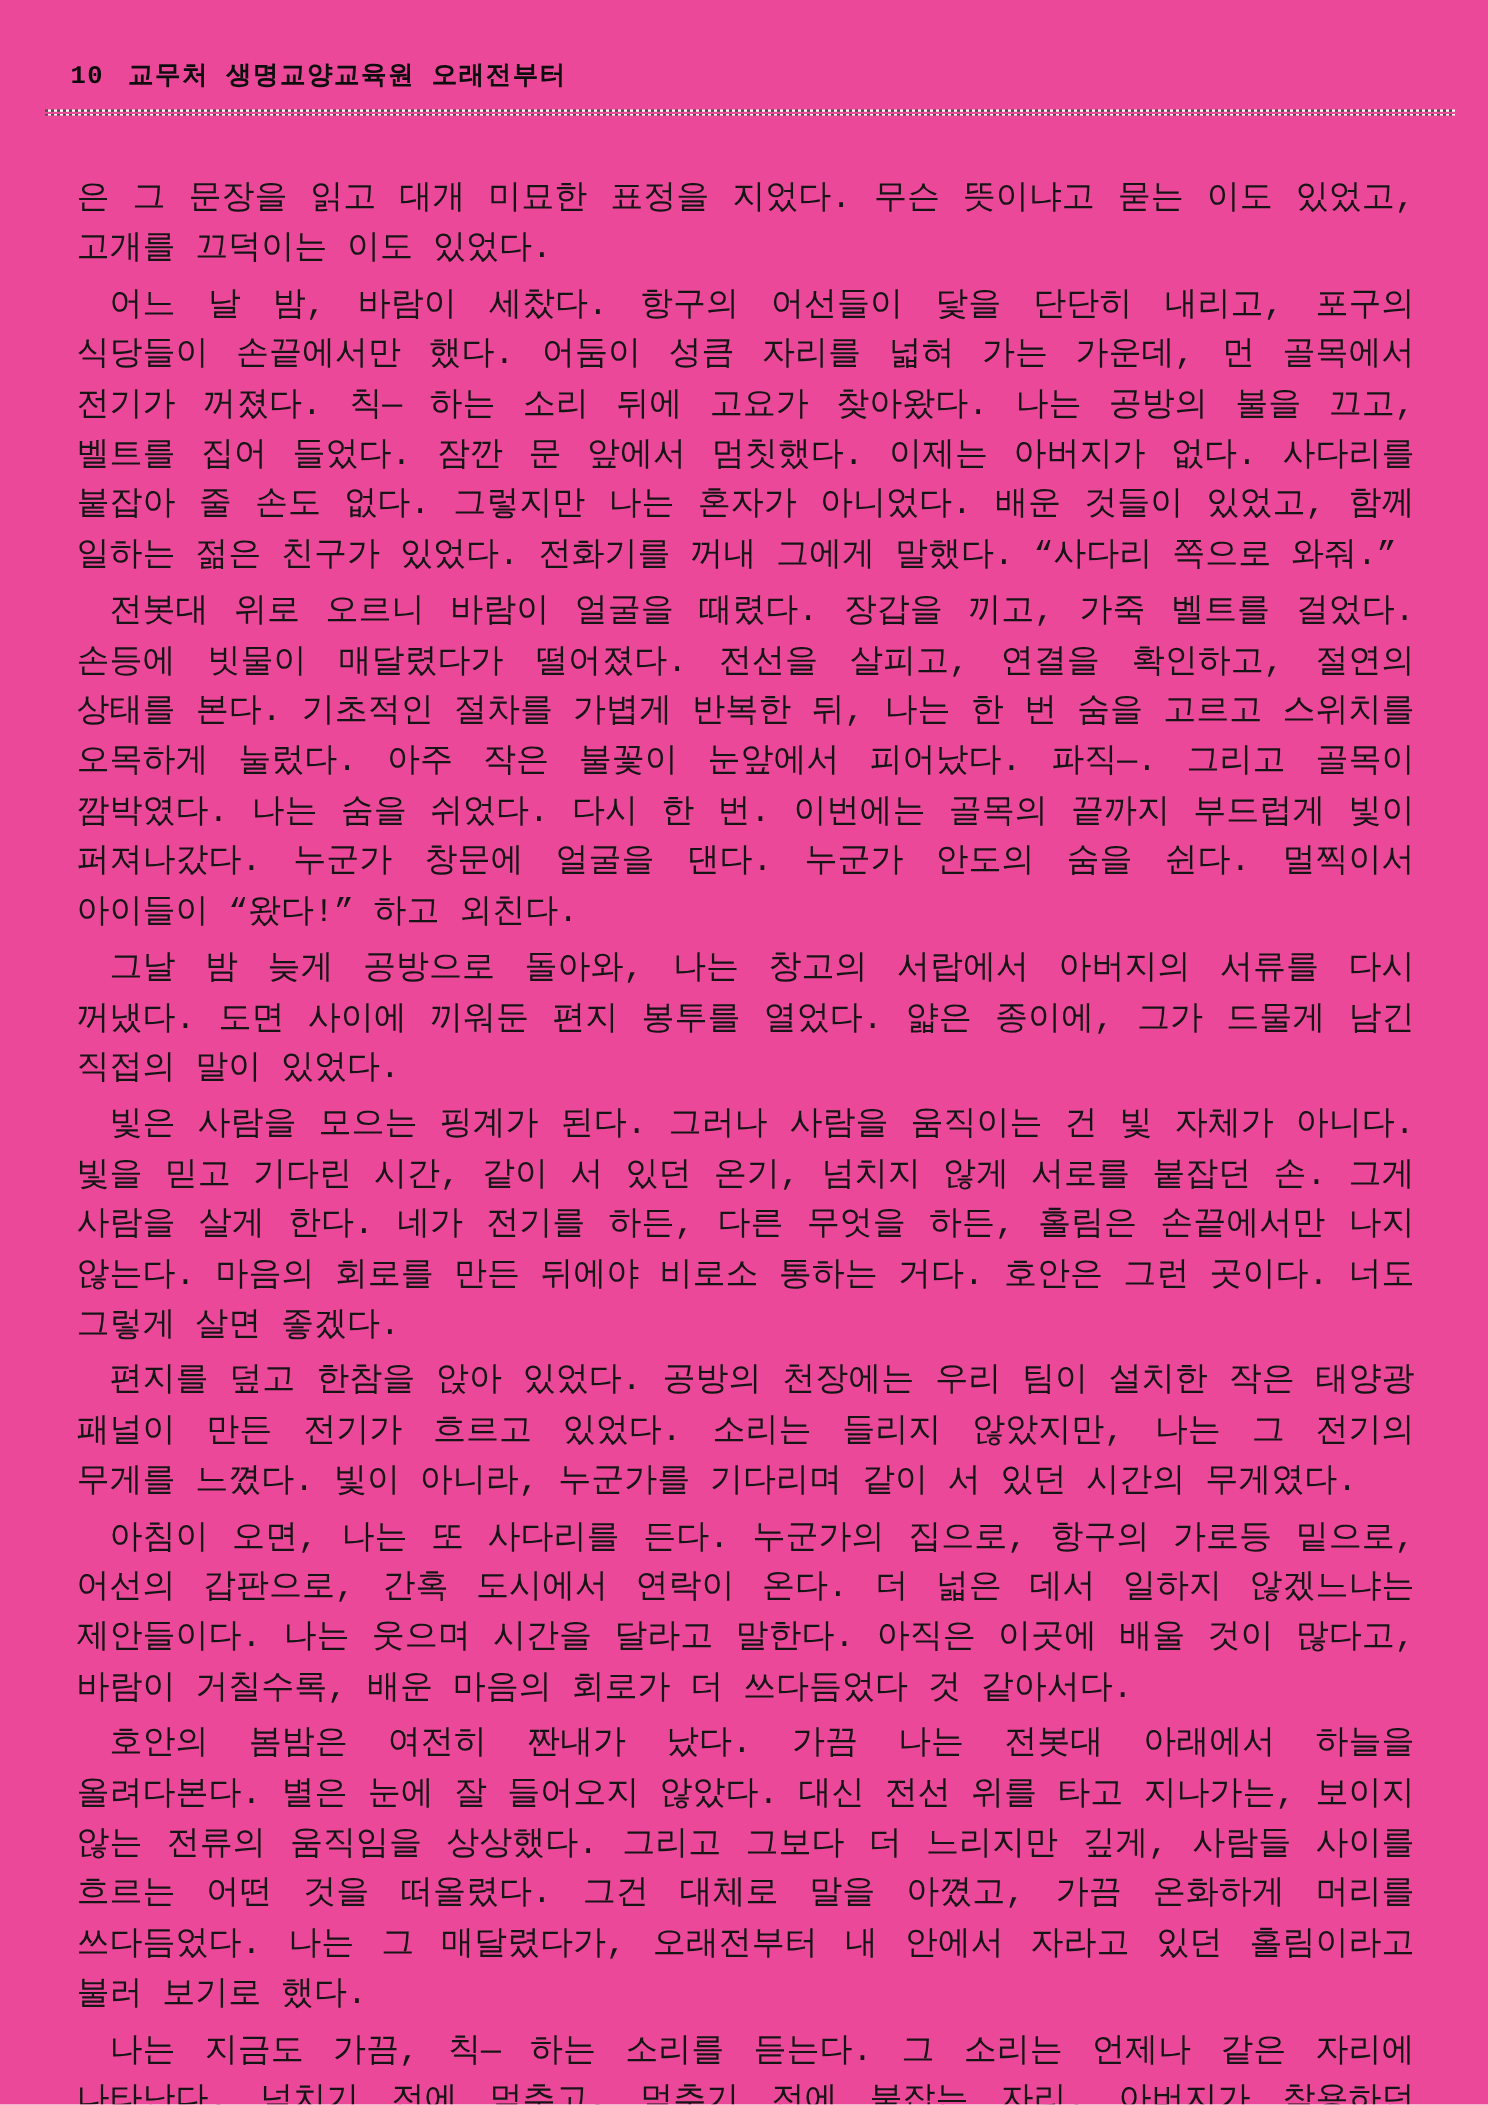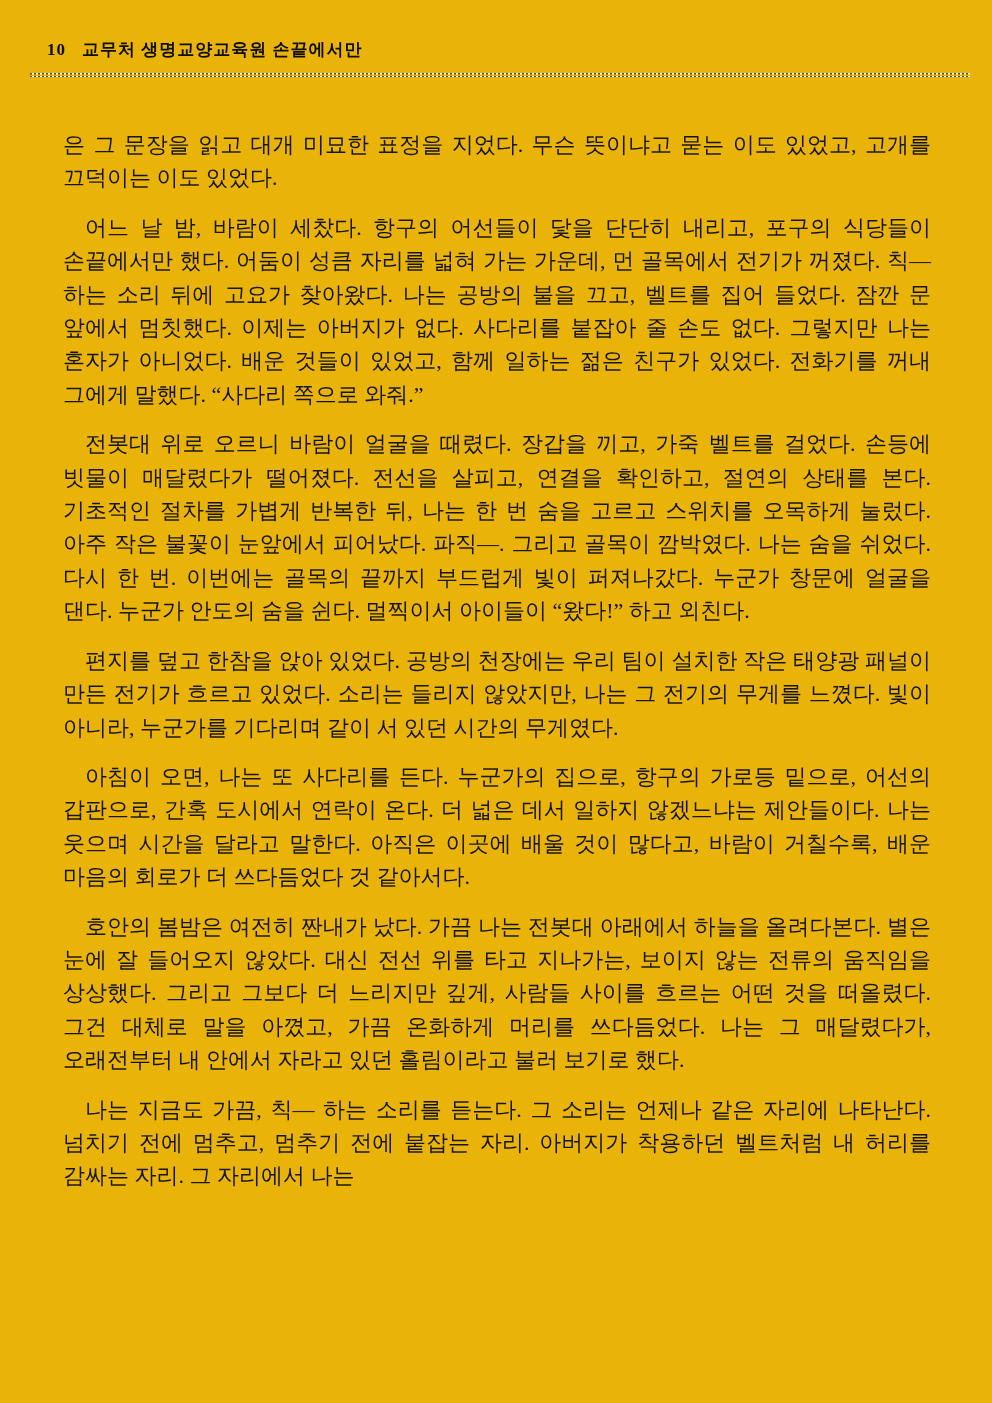--- a/index.html
+++ b/index.html
@@ -4,23 +4,23 @@
 <style>
   html, body {
     margin: 0;
     padding: 0;
     background: #ffffff;
   }
   .page {
     position: relative;
     width: 992px;
     height: 1403px;
-    background: #eab308;
+    background: #ec4899;
     overflow: hidden;
-    font-family: Liberation Serif, serif;
+    font-family: Liberation Mono, monospace;
     color: #111111;
   }
   .header {
     position: absolute;
     top: 38px;
     left: 47px;
     right: 32px;
     display: flex;
     align-items: baseline;
     gap: 16px;
@@ -48,42 +48,44 @@
     left: 47px;
     width: 900px;
     font-size: 22px;
     line-height: 33.4px;
     text-align: justify;
     word-break: keep-all;
     overflow-wrap: break-word;
     color: #151515;
   }
   .body-text p {
-    margin: 16px;
+    margin: 4px;
     padding: 0;
   }
   .body-text p.indent {
     text-indent: 1em;
   }
 </style>
 </head>
 <body>
 
 <div class="page">
 
   <div class="header">
     <span class="page-number">10</span>
-    <span class="header-title">교무처 생명교양교육원 손끝에서만</span>
+    <span class="header-title">교무처 생명교양교육원 오래전부터</span>
   </div>
 
   <div class="header-rule"></div>
 
   <div class="body-text">
       <p class="">은 그 문장을 읽고 대개 미묘한 표정을 지었다. 무슨 뜻이냐고 묻는 이도 있었고, 고개를 끄덕이는 이도 있었다.</p>
       <p class="indent">어느 날 밤, 바람이 세찼다. 항구의 어선들이 닻을 단단히 내리고, 포구의 식당들이 손끝에서만 했다. 어둠이 성큼 자리를 넓혀 가는 가운데, 먼 골목에서 전기가 꺼졌다. 칙— 하는 소리 뒤에 고요가 찾아왔다. 나는 공방의 불을 끄고, 벨트를 집어 들었다. 잠깐 문 앞에서 멈칫했다. 이제는 아버지가 없다. 사다리를 붙잡아 줄 손도 없다. 그렇지만 나는 혼자가 아니었다. 배운 것들이 있었고, 함께 일하는 젊은 친구가 있었다. 전화기를 꺼내 그에게 말했다. “사다리 쪽으로 와줘.”</p>
       <p class="indent">전봇대 위로 오르니 바람이 얼굴을 때렸다. 장갑을 끼고, 가죽 벨트를 걸었다. 손등에 빗물이 매달렸다가 떨어졌다. 전선을 살피고, 연결을 확인하고, 절연의 상태를 본다. 기초적인 절차를 가볍게 반복한 뒤, 나는 한 번 숨을 고르고 스위치를 오목하게 눌렀다. 아주 작은 불꽃이 눈앞에서 피어났다. 파직—. 그리고 골목이 깜박였다. 나는 숨을 쉬었다. 다시 한 번. 이번에는 골목의 끝까지 부드럽게 빛이 퍼져나갔다. 누군가 창문에 얼굴을 댄다. 누군가 안도의 숨을 쉰다. 멀찍이서 아이들이 “왔다!” 하고 외친다.</p>
+      <p class="indent">그날 밤 늦게 공방으로 돌아와, 나는 창고의 서랍에서 아버지의 서류를 다시 꺼냈다. 도면 사이에 끼워둔 편지 봉투를 열었다. 얇은 종이에, 그가 드물게 남긴 직접의 말이 있었다.</p>
+      <p class="indent">빛은 사람을 모으는 핑계가 된다. 그러나 사람을 움직이는 건 빛 자체가 아니다. 빛을 믿고 기다린 시간, 같이 서 있던 온기, 넘치지 않게 서로를 붙잡던 손. 그게 사람을 살게 한다. 네가 전기를 하든, 다른 무엇을 하든, 홀림은 손끝에서만 나지 않는다. 마음의 회로를 만든 뒤에야 비로소 통하는 거다. 호안은 그런 곳이다. 너도 그렇게 살면 좋겠다.</p>
       <p class="indent">편지를 덮고 한참을 앉아 있었다. 공방의 천장에는 우리 팀이 설치한 작은 태양광 패널이 만든 전기가 흐르고 있었다. 소리는 들리지 않았지만, 나는 그 전기의 무게를 느꼈다. 빛이 아니라, 누군가를 기다리며 같이 서 있던 시간의 무게였다.</p>
       <p class="indent">아침이 오면, 나는 또 사다리를 든다. 누군가의 집으로, 항구의 가로등 밑으로, 어선의 갑판으로, 간혹 도시에서 연락이 온다. 더 넓은 데서 일하지 않겠느냐는 제안들이다. 나는 웃으며 시간을 달라고 말한다. 아직은 이곳에 배울 것이 많다고, 바람이 거칠수록, 배운 마음의 회로가 더 쓰다듬었다 것 같아서다.</p>
       <p class="indent">호안의 봄밤은 여전히 짠내가 났다. 가끔 나는 전봇대 아래에서 하늘을 올려다본다. 별은 눈에 잘 들어오지 않았다. 대신 전선 위를 타고 지나가는, 보이지 않는 전류의 움직임을 상상했다. 그리고 그보다 더 느리지만 깊게, 사람들 사이를 흐르는 어떤 것을 떠올렸다. 그건 대체로 말을 아꼈고, 가끔 온화하게 머리를 쓰다듬었다. 나는 그 매달렸다가, 오래전부터 내 안에서 자라고 있던 홀림이라고 불러 보기로 했다.</p>
       <p class="indent">나는 지금도 가끔, 칙— 하는 소리를 듣는다. 그 소리는 언제나 같은 자리에 나타난다. 넘치기 전에 멈추고, 멈추기 전에 붙잡는 자리. 아버지가 착용하던 벨트처럼 내 허리를 감싸는 자리. 그 자리에서 나는</p>
     </div>
 
 </div>
 
 </body></html>

